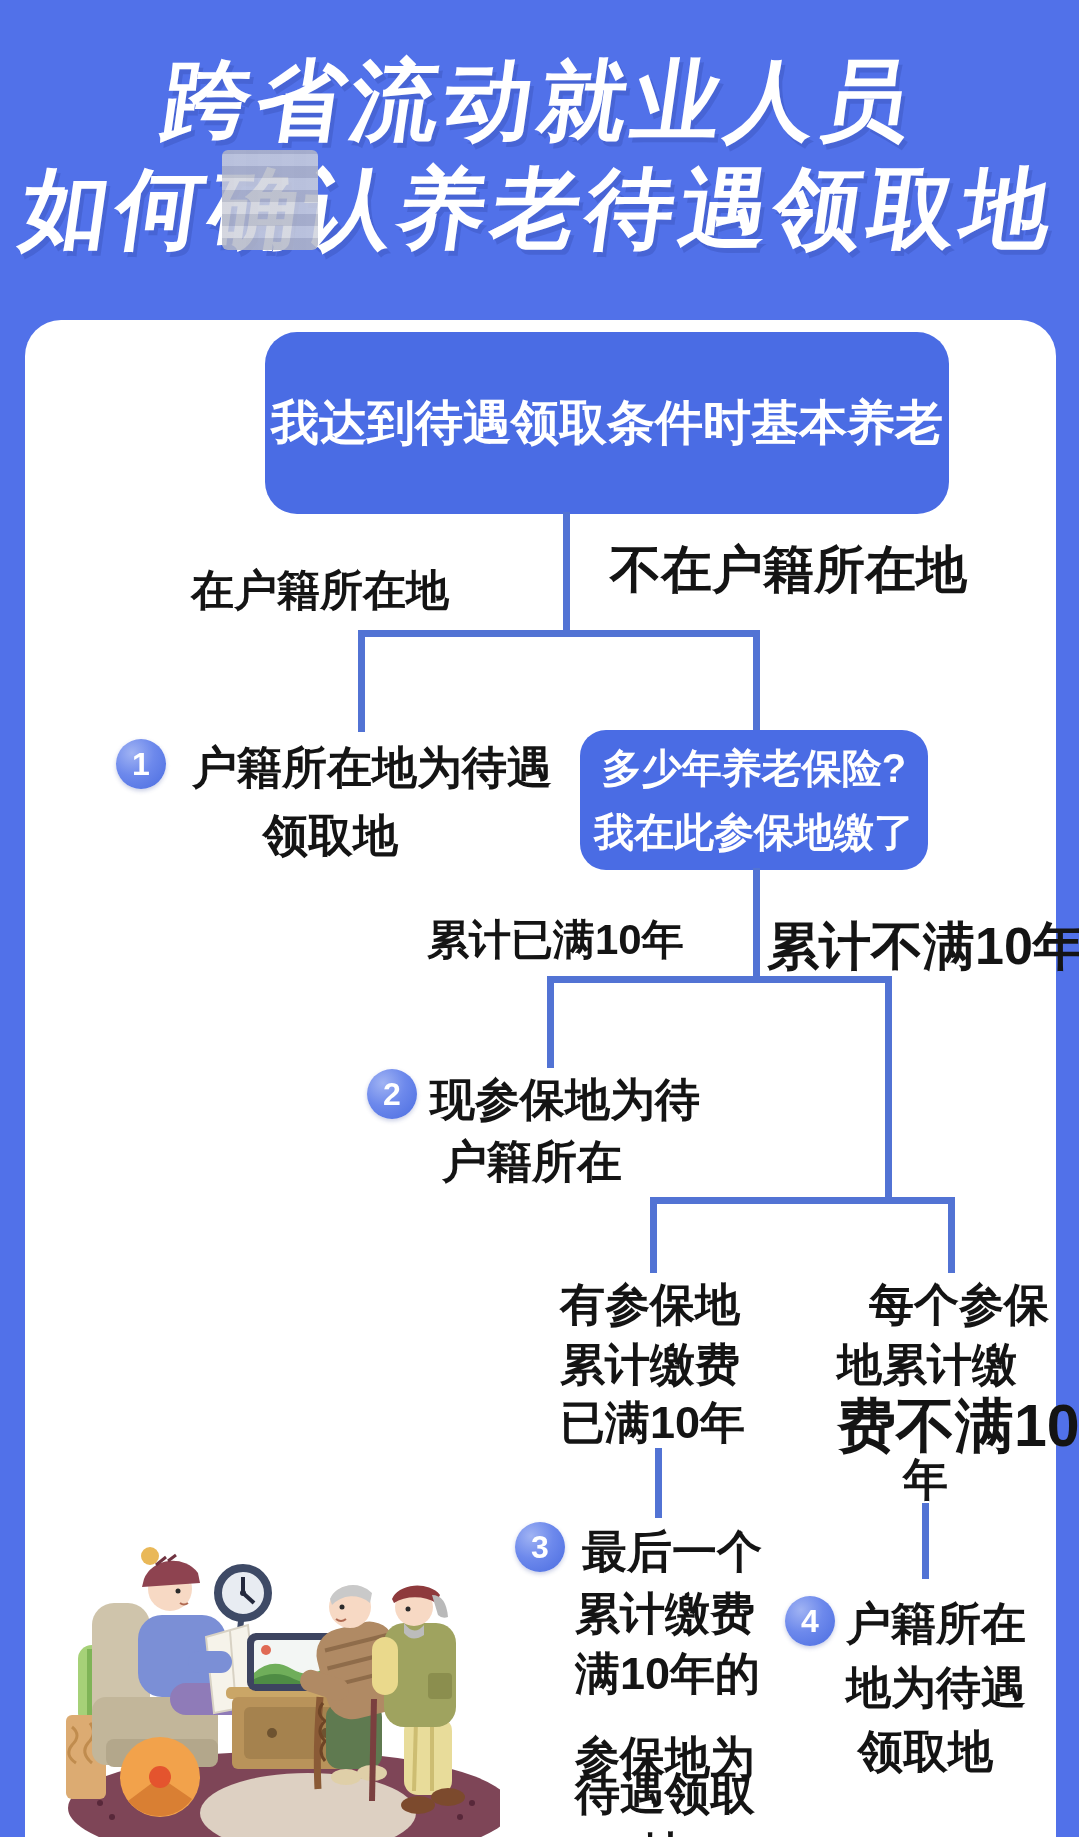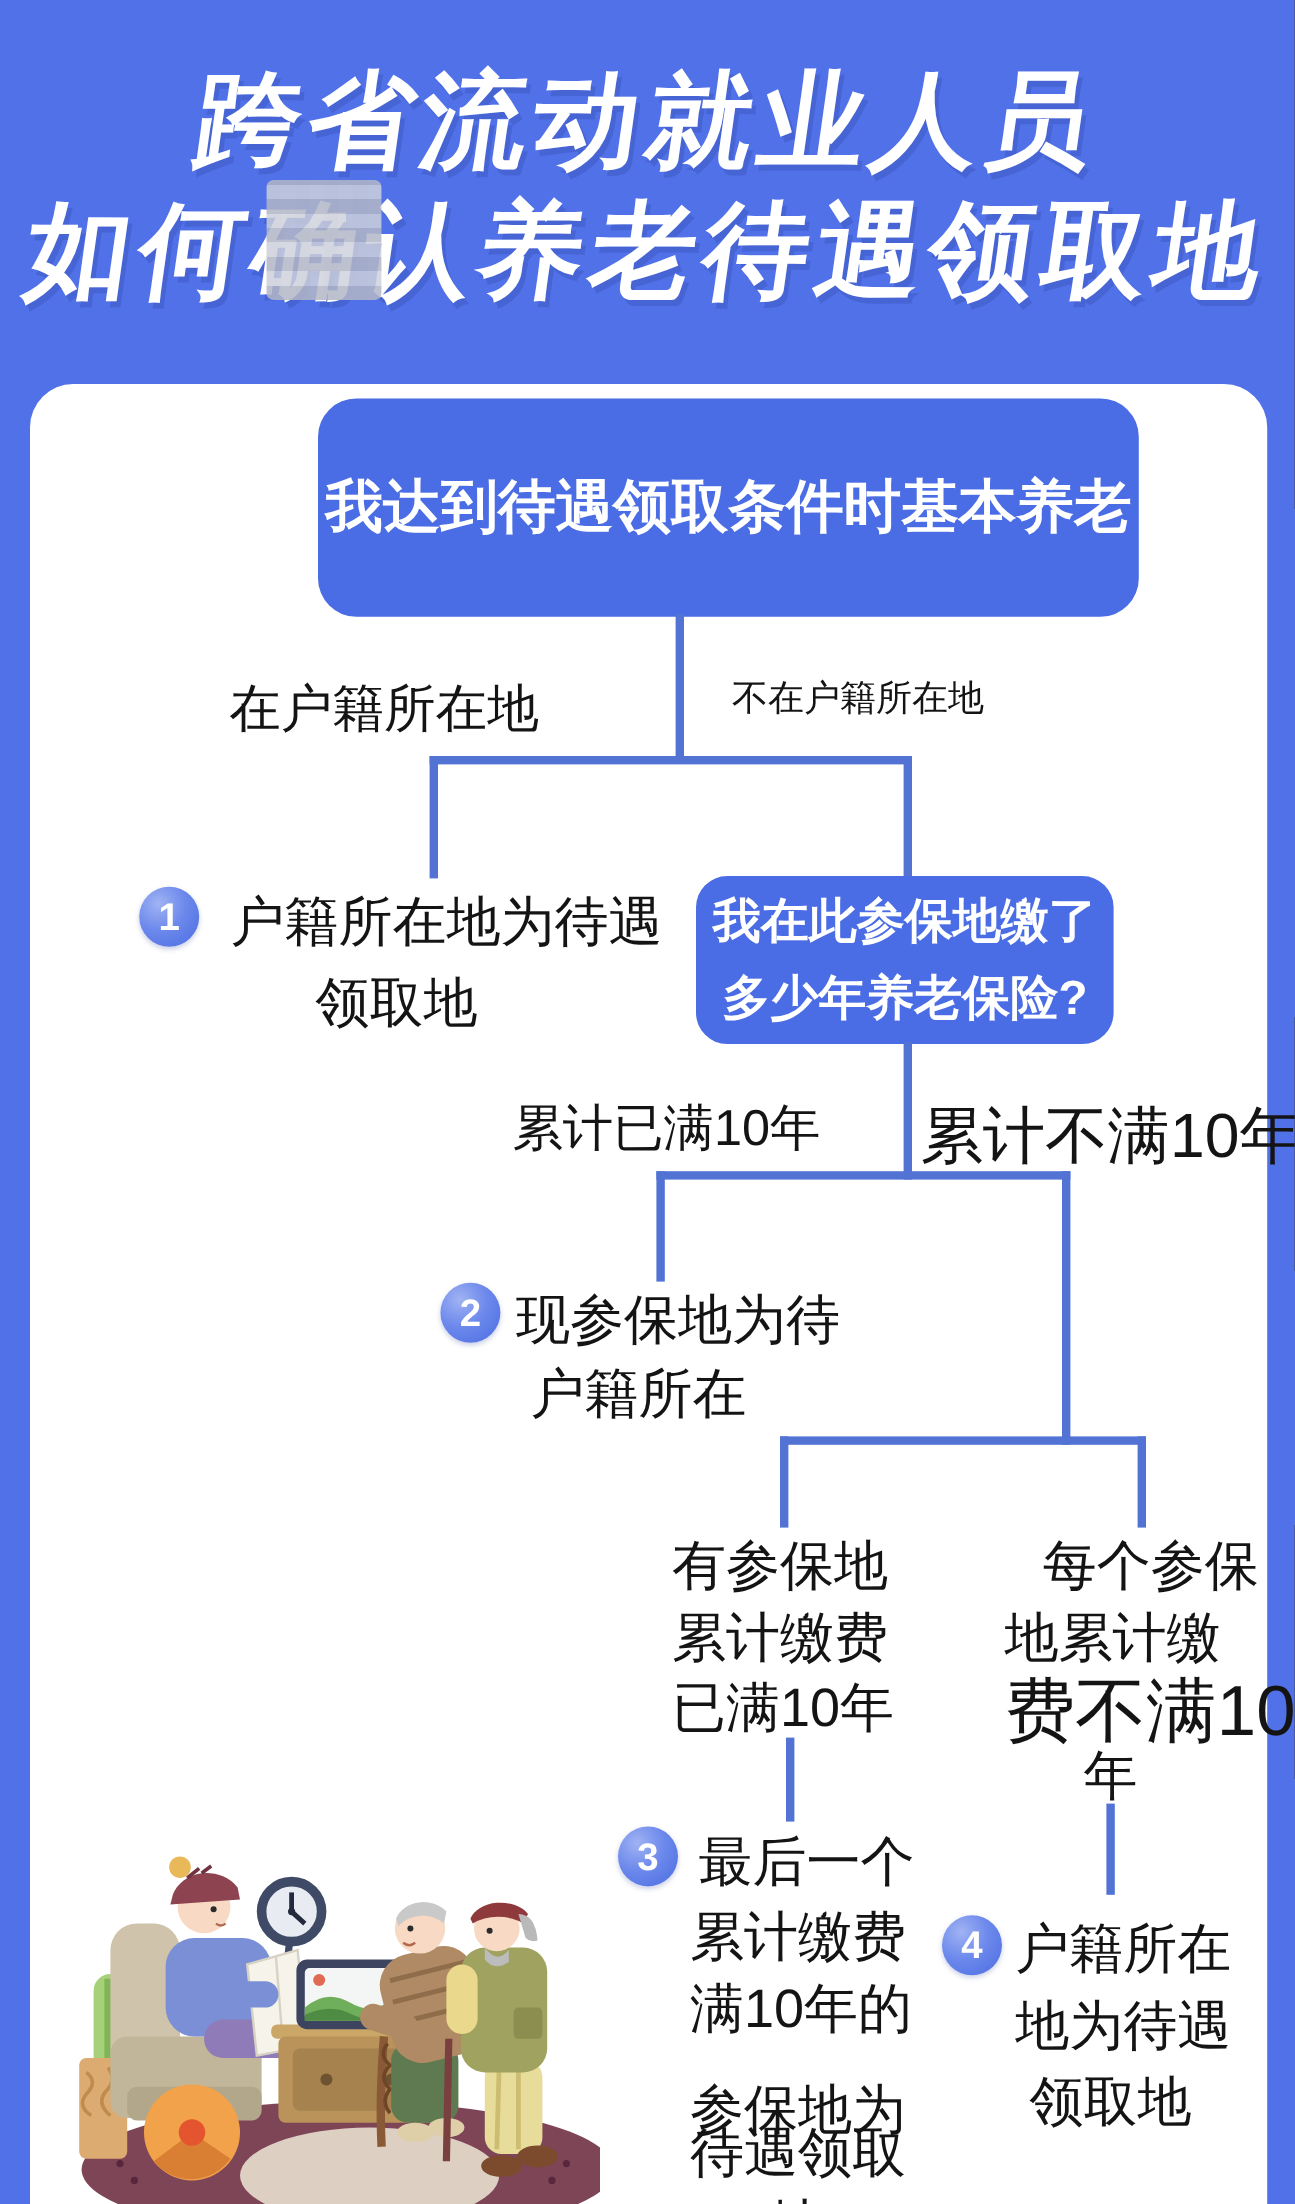--- a/index.html
+++ b/index.html
@@ -32,21 +32,21 @@
   .qbox{
     position:absolute;background:#4a6ce4;border-radius:32px;color:#fff;
     display:flex;flex-direction:column;align-items:center;justify-content:center;
     text-align:center;font-weight:700;
   }
   .qbox .l{white-space:nowrap;}
   
   .line{position:absolute;background:#5273d4;}
   
   .lbl{
-    position:absolute;color:#141414;font-weight:400;white-space:nowrap;
+    position:absolute;color:#141414;font-weight:700;white-space:nowrap;
   }
   
   .numc{
     position:absolute;width:50px;height:50px;border-radius:50%;
     background:radial-gradient(circle at 32% 28%, #a0b3f3 0%, #6d89ec 45%, #4a6ce0 100%);
     color:#fff;font-weight:800;font-size:32px;
     display:flex;align-items:center;justify-content:center;
     box-shadow:0 2px 4px rgba(40,60,150,.25);
   }
   .illus{position:absolute;left:20px;top:1307px;width:480px;height:530px;}
@@ -62,35 +62,35 @@
 
   <div class="card"></div>
 
   <div class="qbox" style="left:265px;top:332px;width:684px;height:182px;font-size:48px;line-height:74px;gap:36px;">
     <div class="l">我达到待遇领取条件时基本养老</div>
   </div>
 
   <div class="line" style="left:563px;top:512px;width:7px;height:124px;"></div>
 
   <div class="lbl" style="left:191px;top:562px;font-size:43px;">在户籍所在地</div>
-  <div class="lbl" style="left:610px;top:562px;font-size:30px;">不在户籍所在地</div>
+  <div class="lbl" style="left:610px;top:536px;font-size:51px;">不在户籍所在地</div>
 
   <div class="line" style="left:358px;top:630px;width:402px;height:7px;"></div>
   <div class="line" style="left:358px;top:630px;width:7px;height:102px;"></div>
   <div class="line" style="left:753px;top:630px;width:7px;height:104px;"></div>
 
   <div class="numc" style="left:116px;top:739px;">
     <span>1</span>
   </div>
   <div class="lbl" style="left:192px;top:738px;font-size:45px;">户籍所在地为待遇</div>
   <div class="lbl" style="left:263px;top:806px;font-size:45px;">领取地</div>
 
   <div class="qbox" style="left:580px;top:730px;width:348px;height:140px;font-size:40px;line-height:64px;border-radius:26px;">
+    <div class="l">多少年养老保险?</div>
     <div class="l">我在此参保地缴了</div>
-    <div class="l">多少年养老保险?</div>
   </div>
 
   <div class="line" style="left:753px;top:868px;width:7px;height:115px;"></div>
   <div class="lbl" style="left:427px;top:912px;font-size:42px;">累计已满10年</div>
   <div class="lbl" style="left:767px;top:912px;font-size:52px;">累计不满10年</div>
   <div class="line" style="left:547px;top:976px;width:345px;height:7px;"></div>
   <div class="line" style="left:547px;top:976px;width:7px;height:92px;"></div>
   <div class="line" style="left:885px;top:976px;width:7px;height:228px;"></div>
 
   <div class="numc" style="left:367px;top:1069px;">

